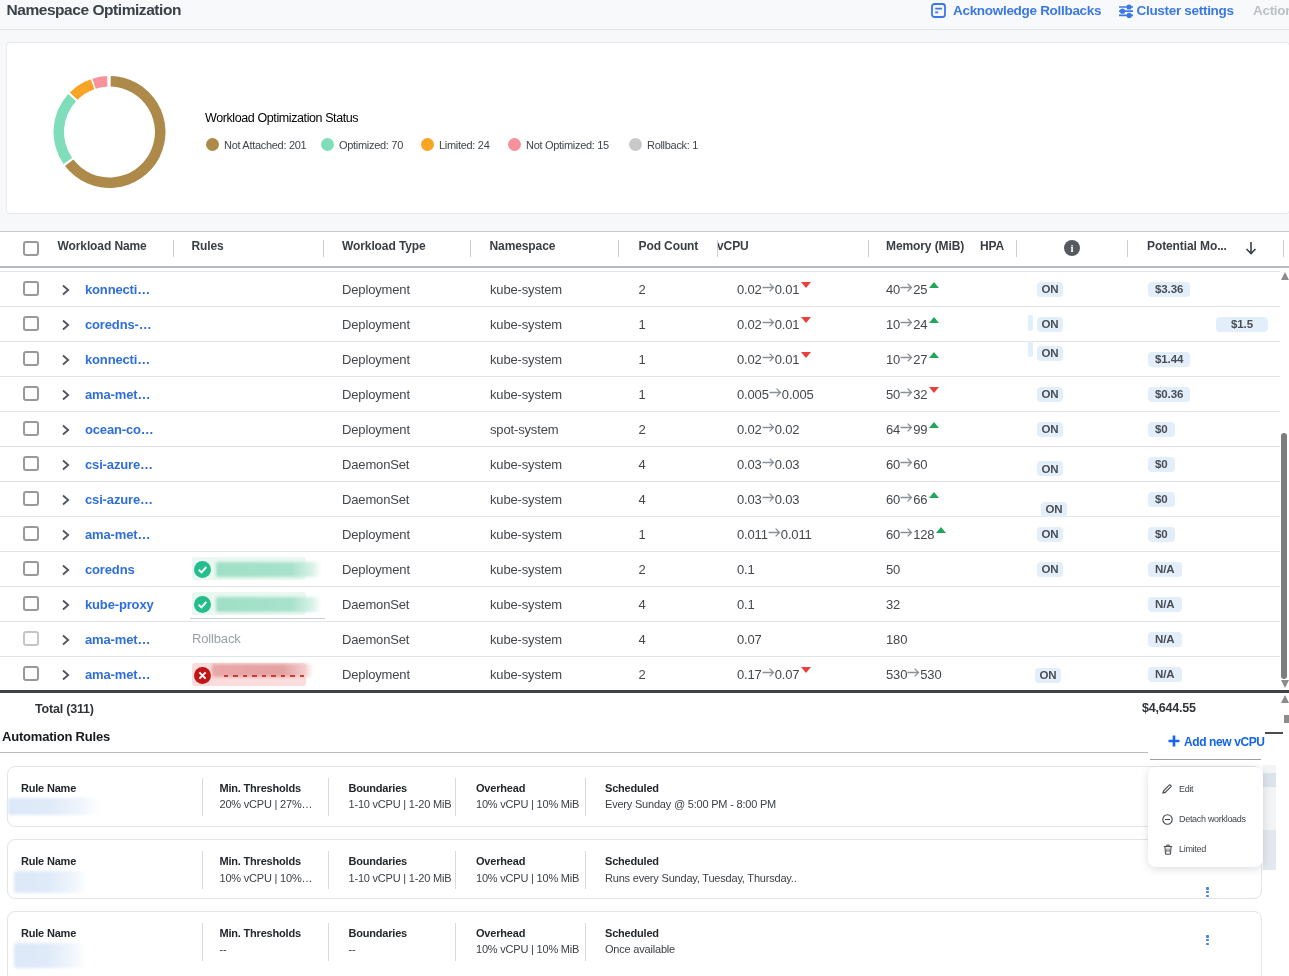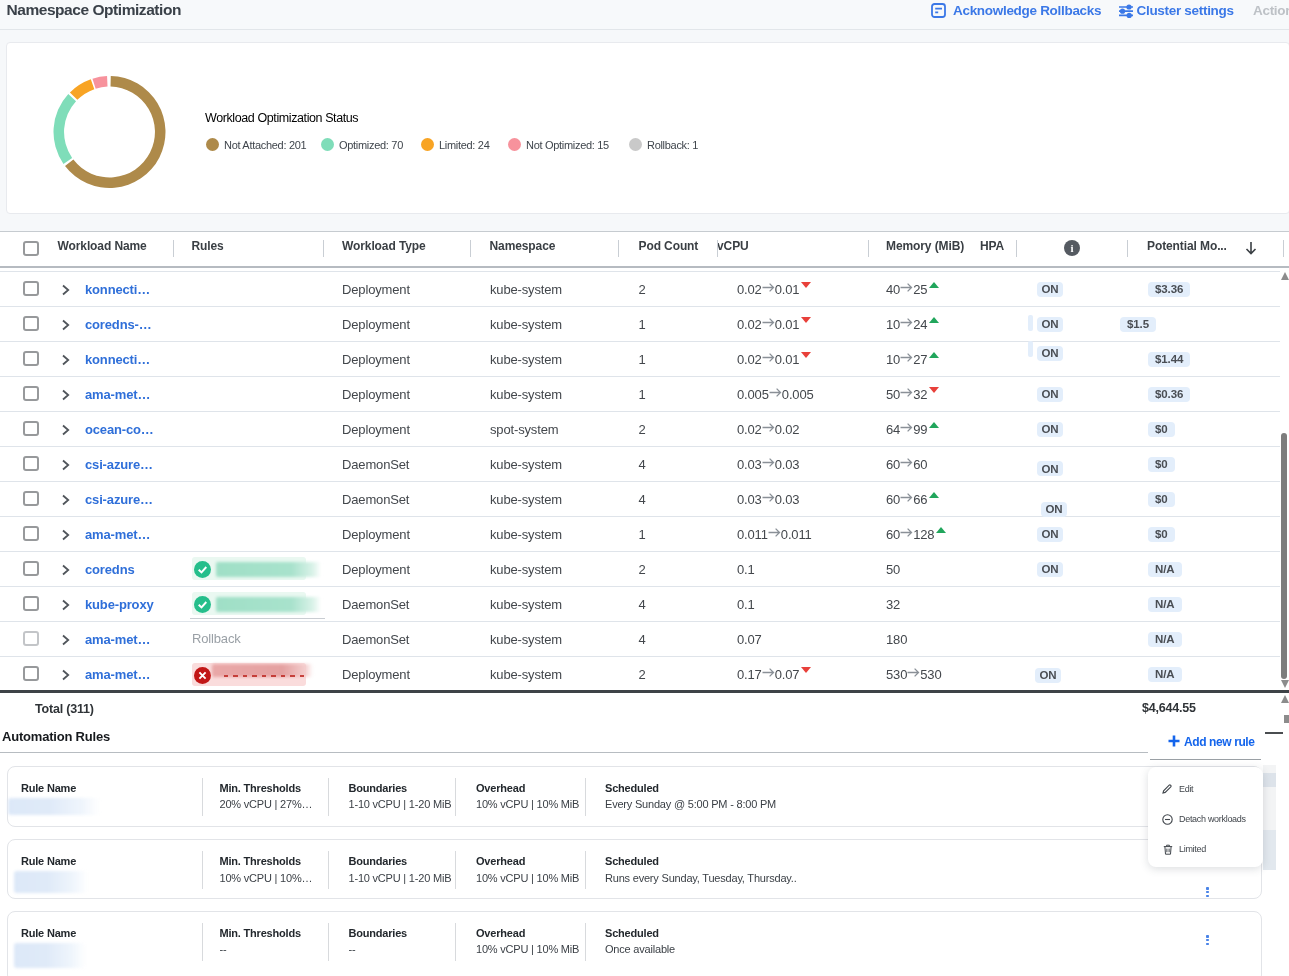--- a/index.html
+++ b/index.html
@@ -409,21 +409,21 @@
 <div class="rulecirc" style="top:666.5px"><svg viewBox="0 0 17 17">
       <circle cx="8.5" cy="8.5" r="8.5" fill="#C21616"></circle>
       <path d="M5.4 5.4 L11.6 11.6 M11.6 5.4 L5.4 11.6" stroke="#fff" stroke-width="1.9"></path>
     </svg></div>
 <div class="rulebar r" style="top:663.5px"></div>
 <div class="reddash" style="top:675.0px"></div>
 <div style="position:absolute;left:0;top:271px;width:1280px;height:1px;background:#dfe4ea"></div>
 <span class="badge" style="left:1037px;top:281.5px;width:26px">ON</span>
 <span class="badge" style="left:1148px;top:281.5px;padding:0 7px">$3.36</span>
 <span class="badge" style="left:1037px;top:316.5px;width:26px">ON</span>
-<span class="badge" style="left:1120px;top:316.5px;padding:0 7px">$1.5</span>
+<span class="badge" style="left:1216px;top:316.5px;padding:0 15px">$1.5</span>
 <span class="badge" style="left:1037px;top:345.5px;width:26px">ON</span>
 <span class="badge" style="left:1148px;top:351.5px;padding:0 7px">$1.44</span>
 <span class="badge" style="left:1037px;top:386.5px;width:26px">ON</span>
 <span class="badge" style="left:1148px;top:386.5px;padding:0 7px">$0.36</span>
 <span class="badge" style="left:1037px;top:421.5px;width:26px">ON</span>
 <span class="badge" style="left:1148px;top:421.5px;padding:0 7px">$0</span>
 <span class="badge" style="left:1037px;top:461.0px;width:26px">ON</span>
 <span class="badge" style="left:1148px;top:456.5px;padding:0 7px">$0</span>
 <span class="badge" style="left:1041px;top:501.5px;width:26px">ON</span>
 <span class="badge" style="left:1148px;top:491.5px;padding:0 7px">$0</span>
@@ -439,21 +439,21 @@
 <div class="strip" style="top:340.5px"></div>
 <div class="darkline"></div>
 
 <div class="lower"></div>
 <span class="total" style="left:35px;top:701.5px">Total (311)</span>
 <span class="total" style="left:1142px;top:700.5px">$4,644.55</span>
 <span class="total" style="left:2px;top:728.5px;font-size:13px;color:#16191d">Automation Rules</span>
 <svg class="abs" style="left:1168px;top:735px" width="12" height="12" viewBox="0 0 12 12">
     <path d="M6 0.5 V11.5 M0.5 6 H11.5" stroke="#1465ec" stroke-width="2.6"></path>
   </svg>
-<span class="abs" style="left:1184px;top:734.5px;color:#1465ec;font-size:12px;font-weight:bold;letter-spacing:-0.4px">Add new rule</span>
+<span class="abs" style="left:1184px;top:734.5px;color:#1465ec;font-size:12px;font-weight:bold;letter-spacing:-0.4px">Add new vCPU</span>
 <div class="abs" style="left:0;top:752px;width:1148px;height:1px;background:#b7bcc1"></div>
 <div class="abs" style="left:1150px;top:759px;width:111px;height:1px;background:#9aa0a5"></div>
 
 <div class="rcard" style="top:765.5px;height:61px">
     <span class="vsep" style="left:194.5px"></span>
     <span class="vsep" style="left:320.5px"></span>
     <span class="vsep" style="left:447.5px"></span>
     <span class="vsep" style="left:577.5px"></span>
     <span class="rlab" style="left:13.5px;top:15px">Rule Name</span>
     <span class="rlab" style="left:212px;top:15px">Min. Thresholds</span>

